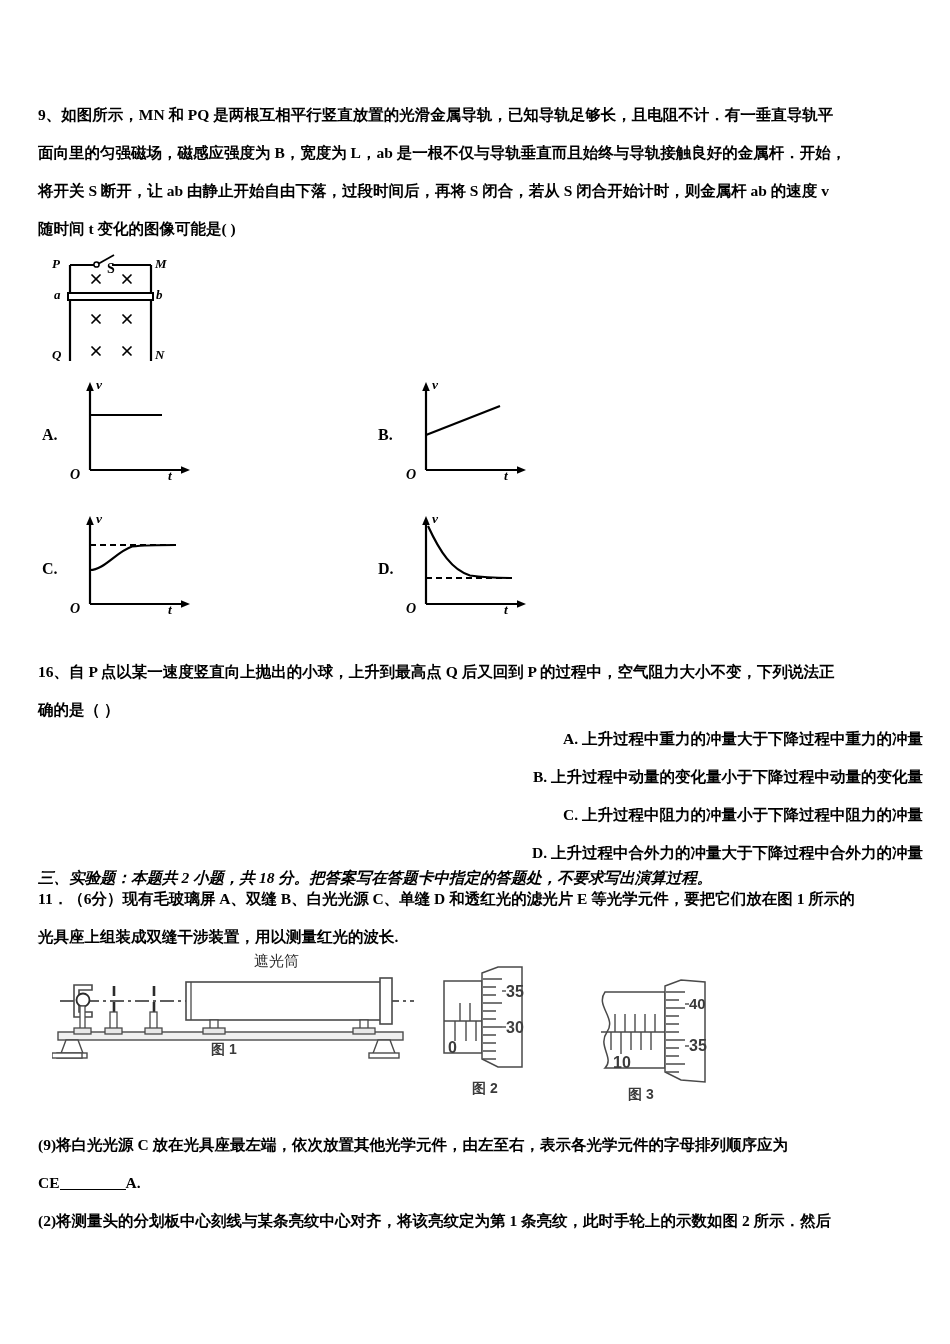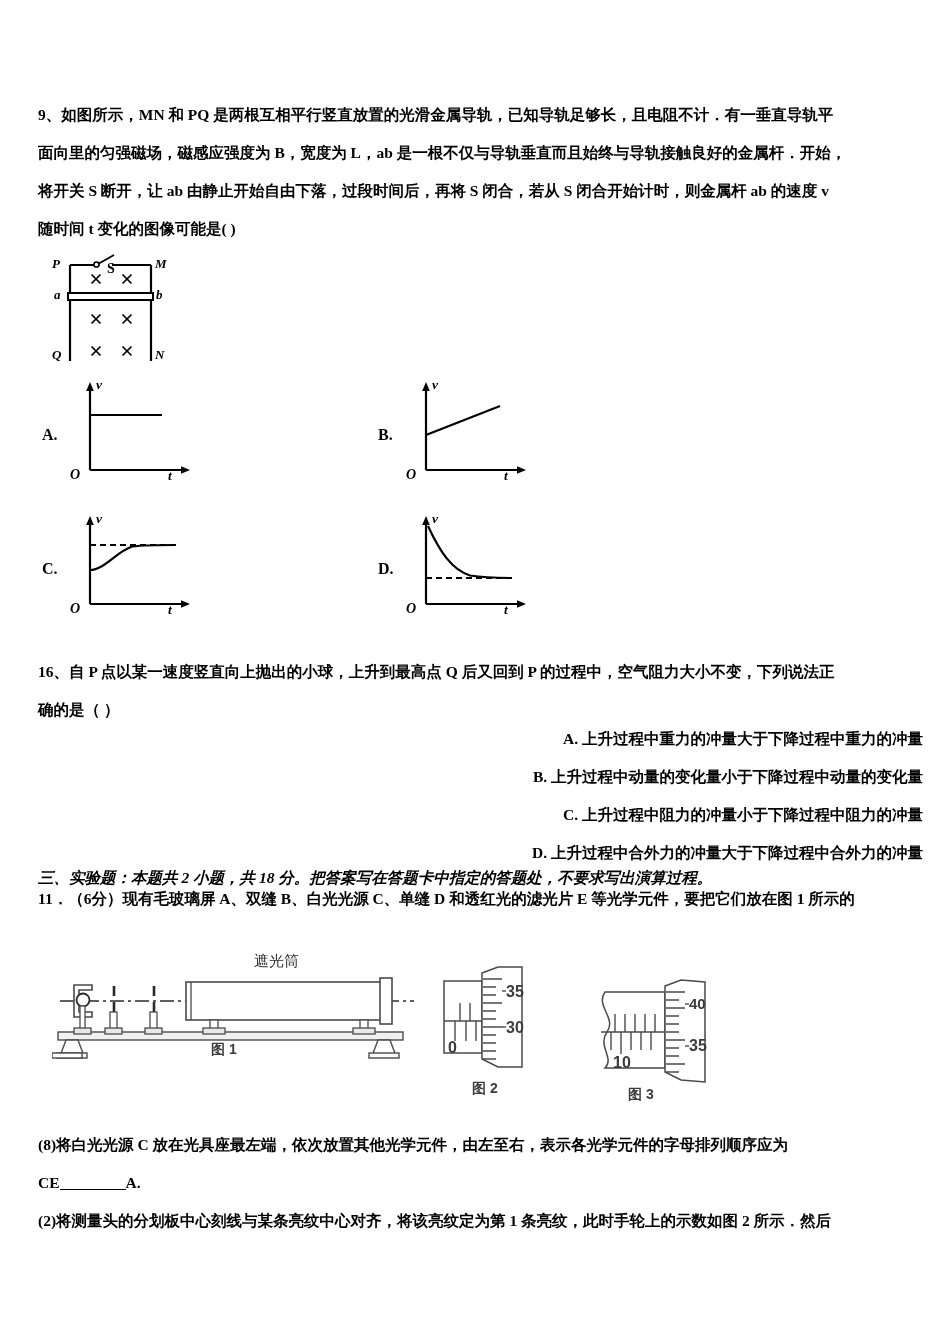--- a/index.html
+++ b/index.html
@@ -210,20 +210,21 @@
       <span>上升过程中合外力的冲量大于下降过程中合外力的冲量</span>
     </div>
   </div>
 
   <div class="body-col" style="top: 861px;">
     <div class="para" style="line-height:33px;font-style:italic;">三、实验题：本题共 2 小题，共 18 分。把答案写在答题卡中指定的答题处，不要求写出演算过程。</div>
   </div>
 
   <div class="body-col" style="top: 880px;">
     <div class="para">11．（6分）现有毛玻璃屏 A、双缝 B、白光光源 C、单缝 D 和透红光的滤光片 E 等光学元件，要把它们放在图 1 所示的</div>
+    <div class="para">光具座上组装成双缝干涉装置，用以测量红光的波长.</div>
   </div>
 
   <div style="position:absolute; left:52px; top:958px;">
     <svg width="370" height="105" viewBox="0 0 370 105">
 
       <line x1="8" y1="43" x2="362" y2="43" stroke="#2b2b2b" stroke-width="1.4" stroke-dasharray="14,4,3,4"></line>
 
       <rect x="6" y="74" width="345" height="8" fill="#f0f0f0" stroke="#4a4a4a" stroke-width="1.4"></rect>
 
       <path d="M14,82 L8,98 L32,98 L26,82 Z" fill="#ffffff" stroke="#4a4a4a" stroke-width="1.4"></path>
@@ -350,20 +351,20 @@
     <span style="position:absolute; left:106px; top:25px; font-size:15px; font-weight:700;
                  font-family:'Liberation Sans', sans-serif; color:#3b3b3b;">40</span>
     <span style="position:absolute; left:106px; top:67px; font-size:16px; font-weight:700;
                  font-family:'Liberation Sans', sans-serif; color:#3b3b3b;">35</span>
     <span style="position:absolute; left:30px; top:84px; font-size:16px; font-weight:700;
                  font-family:'Liberation Sans', sans-serif; color:#3b3b3b;">10</span>
   </div>
   <div class="fig-caption" style="left:628px; top:1086px;">图 3</div>
 
   <div class="body-col" style="top: 1126px;">
-    <div class="para">(8)将白光光源 C 放在光具座最左端，依次放置其他光学元件，由左至右，表示各光学元件的字母排列顺序应为</div>
+    <div class="para">(9)将白光光源 C 放在光具座最左端，依次放置其他光学元件，由左至右，表示各光学元件的字母排列顺序应为</div>
     <div class="para">
       <span>CE</span><span class="blank-underline"></span><span>A.</span>
     </div>
     <div class="para">(2)将测量头的分划板中心刻线与某条亮纹中心对齐，将该亮纹定为第 1 条亮纹，此时手轮上的示数如图 2 所示．然后</div>
   </div>
 
 </div>
 
 </body></html>

